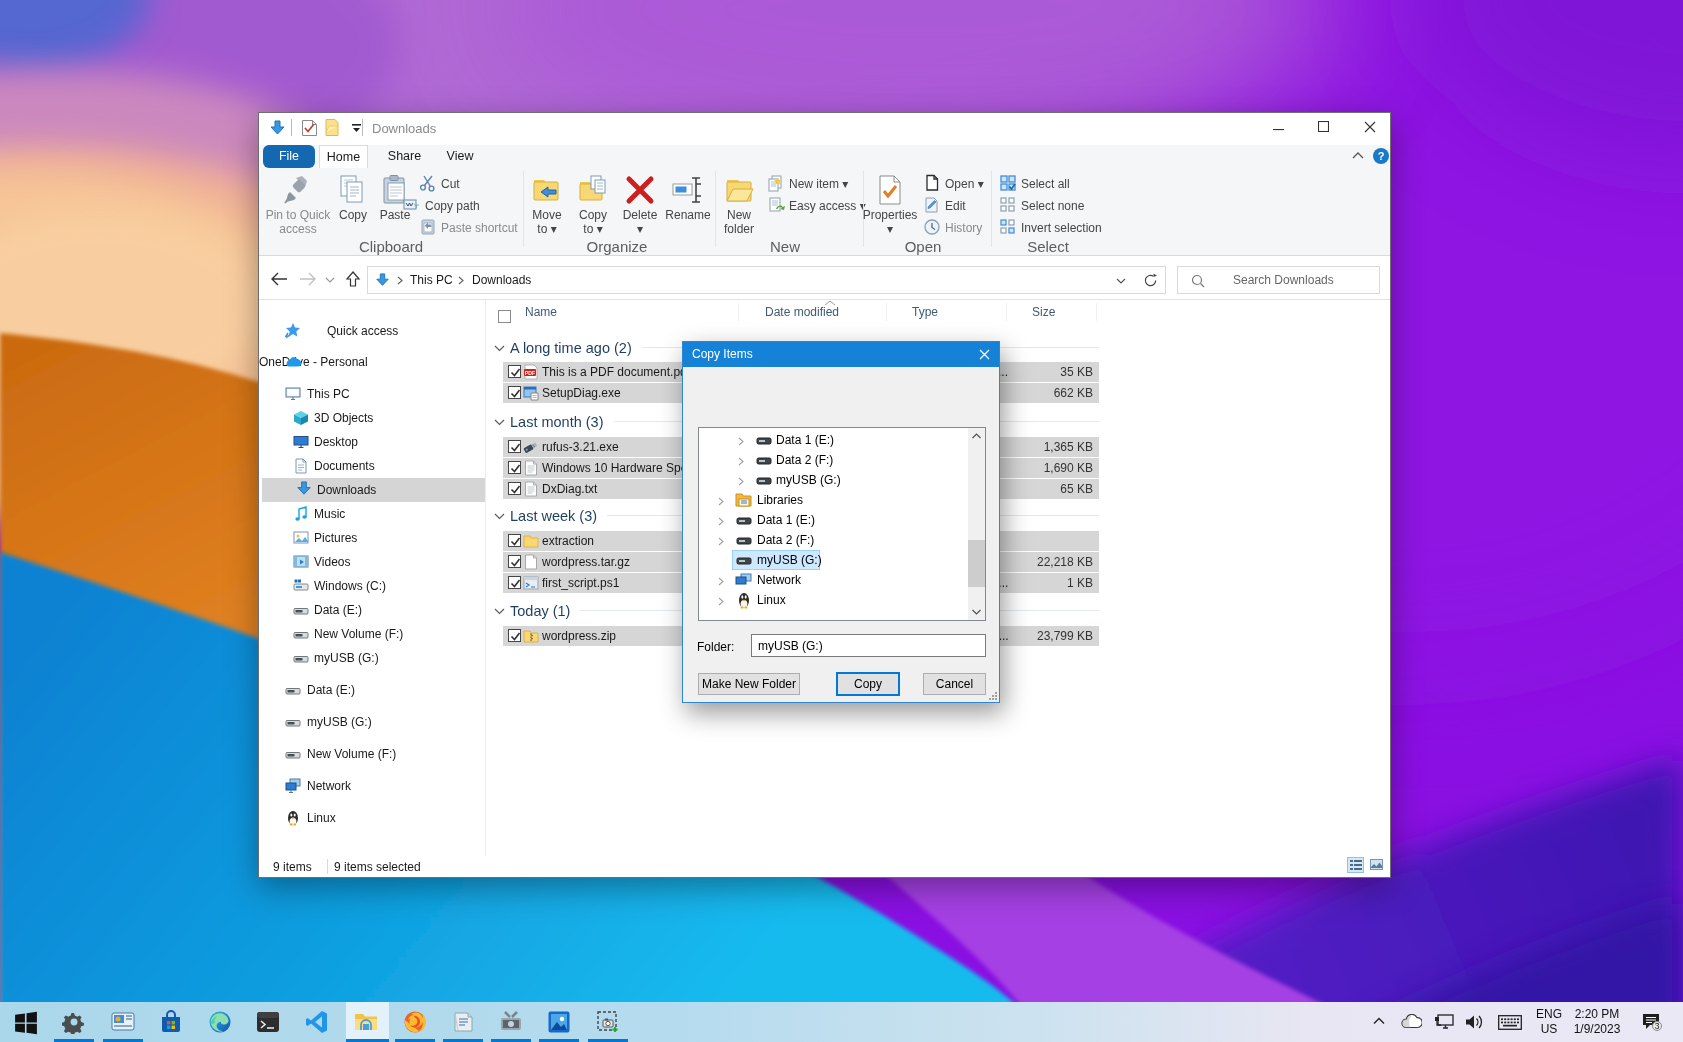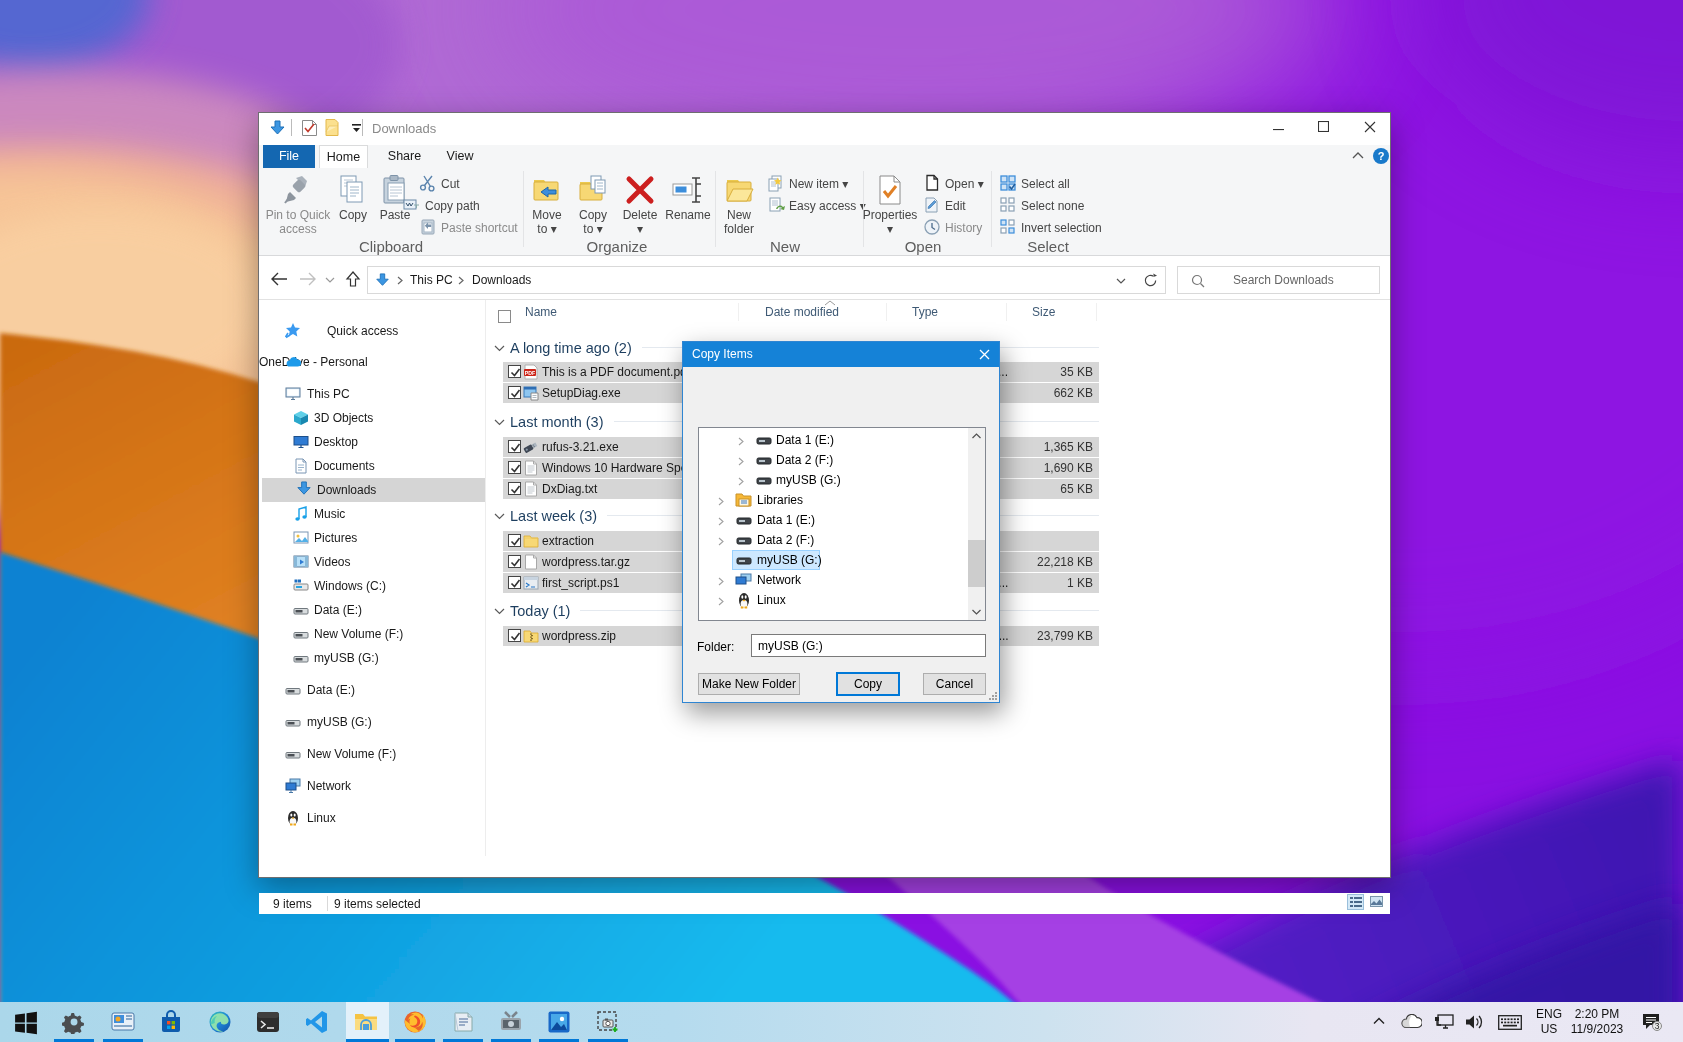--- a/index.html
+++ b/index.html
@@ -6,23 +6,23 @@
 html,body { width:1683px; height:1042px; overflow:hidden; font-family:"Liberation Sans", sans-serif; }
 #desktop { position:absolute; left:0; top:0; width:1683px; height:1042px; }
 #win { position:absolute; left:258px; top:112px; width:1133px; height:766px; background:#fff; border:1px solid #6e6e70; box-shadow:0 10px 30px rgba(0,0,0,0.35); }
 .abs { position:absolute; }
 
 #titlebar { position:absolute; left:0; top:0; width:100%; height:32px; background:#fff; }
 #tabs { position:absolute; left:0; top:32px; width:100%; height:23px; background:#f5f6f7; }
 #ribbon { position:absolute; left:0; top:55px; width:100%; height:88px; background:#f5f6f7; border-bottom:1px solid #d8d9db; font-size:11.5px; color:#4b4b4b; }
 #addr { position:absolute; left:0; top:144px; width:100%; height:43px; background:#fff; border-bottom:1px solid #e2e2e2; }
 #main { position:absolute; left:0; top:187px; width:100%; height:556px; background:#fff; }
-#statusbar { position:absolute; left:0; top:743px; width:100%; height:21px; background:#fff; font-size:12px; color:#191919;margin-top:37px; }
+#statusbar { position:absolute; left:0; top:743px; width:100%; height:21px; background:#fff; font-size:12px; color:#191919; }
 .tab { position:absolute; top:0; height:23px; line-height:23px; font-size:12.5px; color:#1a1a1a; text-align:center; }
-#filetab { left:4px; width:52px; background:#1467b1; color:#fff; }
+#filetab { left:4px; width:52px; background:#1467b1; color:#fff;border-radius:6px; }
 #hometab { left:60px; width:49px; background:#fff; border:1px solid #dadbdc; border-bottom:none; }
 
 .rgsep { position:absolute; top:3px; height:76px; width:1px; background:#e3e4e6; }
 .rglabel { position:absolute; top:70px; height:14px; font-size:15px; color:#5d5d5d; text-align:center; width:120px; }
 .bigbtn { position:absolute; top:3px; width:54px; height:72px; text-align:center; font-size:12px; color:#454545; line-height:14px; }
 .bigbtn .bicon { display:block; margin:3px auto 2px auto; width:32px; height:32px; }
 .smallrow { position:absolute; height:22px; font-size:12px; color:#454545; line-height:22px; white-space:nowrap; }
 .smallrow svg { vertical-align:-4px; margin-right:4px; }
 .gray { color:#8a8a8a; }
 .box { position:absolute; top:9px; height:28px; background:#fff; border:1px solid #d9d9d9; }
@@ -947,21 +947,21 @@
         <rect x="9.4" y="6.6" width="2" height="1.7"></rect>
         <rect x="12.6" y="6.6" width="2" height="1.7"></rect>
         <rect x="15.8" y="6.6" width="2" height="1.7"></rect>
         <rect x="19" y="6.6" width="2" height="1.7"></rect>
         <rect x="5" y="9.8" width="14" height="1.7"></rect>
       </g>
     </svg>
   <div class="traytxt" style="left:1536px;top:5px;width:26px;">ENG</div>
   <div class="traytxt" style="left:1536px;top:20px;width:26px;">US</div>
   <div class="traytxt" style="left:1568px;top:5px;width:58px;">2:20 PM</div>
-  <div class="traytxt" style="left:1568px;top:20px;width:58px;">11/9/2023</div>
+  <div class="traytxt" style="left:1568px;top:20px;width:58px;">1/9/2023</div>
   <svg class="abs" style="left:1642px;top:11px;" width="20" height="18" viewBox="0 0 20 18">
       <path d="M1 1 h16 v11 h-9 l-4 4 v-4 h-3 z" fill="#1f1f1f"></path>
       <g stroke="#fff">
         <path d="M4 4.5 h10 M4 7 h10 M4 9.5 h6"></path>
       </g>
       <circle cx="15" cy="13" r="4.5" fill="#e8e8e8" stroke="#888"></circle>
       <text x="15" y="16" font-size="8.5" text-anchor="middle" fill="#222" font-family="Liberation Sans">3</text>
     </svg>
 </div>
 

